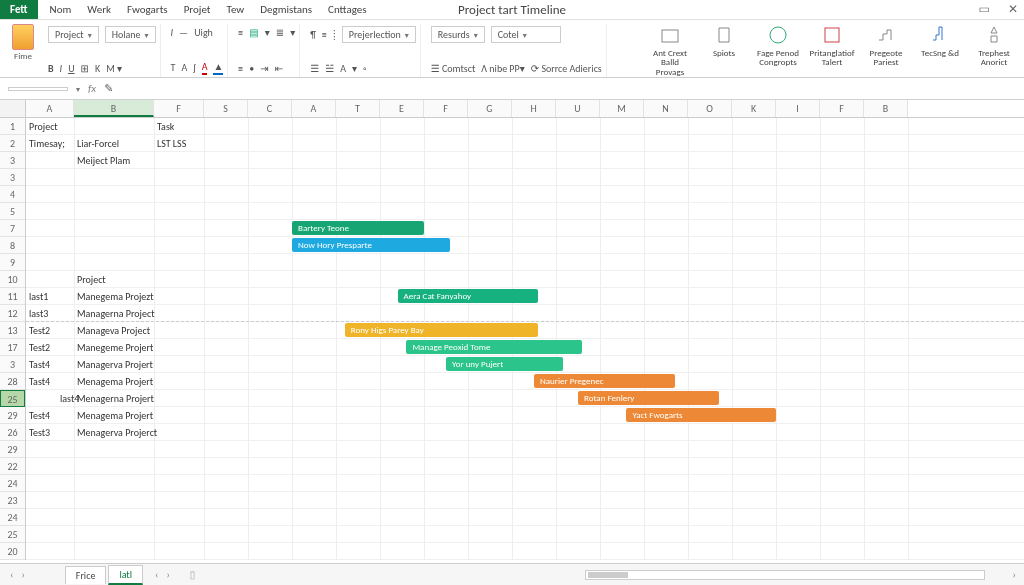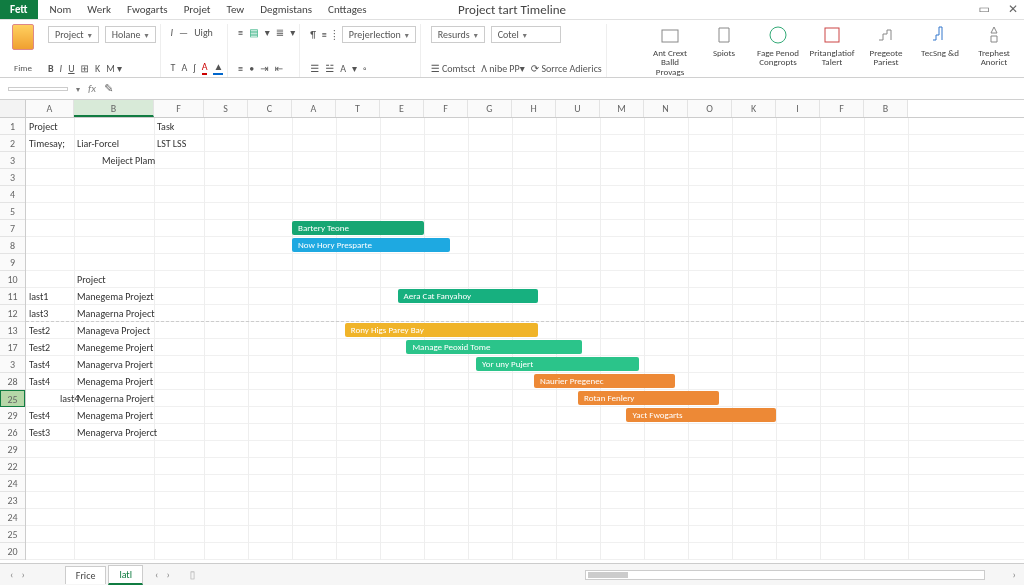--- a/index.html
+++ b/index.html
@@ -8,21 +8,21 @@
   
   .titlebar { height: 20px; display: flex; align-items: center; background: #fff; border-bottom: 1px solid #e0e0e0; }
   .app-btn { background: #107c41; color: #fff; font-weight: 600; padding: 3px 10px; font-size: 11px; }
   .menu { display: flex; gap: 16px; padding-left: 12px; color: #444; }
   .menu span { cursor: pointer; }
   .title-center { position: absolute; left: 50%; transform: translateX(-50%); font-size: 13px; color: #444; }
   .win-ctrls { position: absolute; right: 6px; top: 2px; display: flex; gap: 18px; color: #666; font-size: 12px; }
 
   
   .ribbon { height: 58px; border-bottom: 1px solid #d0d0d0; display: flex; align-items: stretch; padding: 4px 6px 0 6px; gap: 4px; background: #fff; }
-  .ribbon-left { display: flex; flex-direction: column; align-items: center; width: 34px; gap: 12px; }
+  .ribbon-left { display: flex; flex-direction: column; align-items: center; width: 34px; gap: 0; }
   .big-icon { width: 22px; height: 26px; background: linear-gradient(#ffd060,#f0a030); border: 1px solid #d88; border-radius: 2px; }
   .rib-label { font-size: 9px; color: #555; }
   .ribbon-groups { display: flex; flex: 1; gap: 6px; }
   .rg { display: flex; flex-direction: column; justify-content: space-between; padding: 2px 4px; border-right: 1px solid #eee; }
   .rg-row { display: flex; align-items: center; gap: 6px; font-size: 10px; color: #555; }
   .select { border: 1px solid #ccc; padding: 1px 6px; font-size: 10px; background: #fff; display: inline-flex; align-items: center; gap: 4px; }
   .chev { font-size: 8px; color: #777; }
 
   .rb-btn { display: flex; flex-direction: column; align-items: center; width: 48px; gap: 2px; font-size: 9px; color: #444; text-align: center; line-height: 1.05; }
   .rb-btn svg { width: 22px; height: 22px; }
@@ -296,21 +296,21 @@
           <div style="left: 750px;"></div>
           <div style="left: 794px;"></div>
           <div style="left: 838px;"></div>
           <div style="left: 882px;"></div>
         </div>
     <div class="cell" style="top: 0px; left: 0px; width: 78px;">Project</div>
         <div class="cell" style="top: 0px; left: 128px; width: 80px;">Task</div>
         <div class="cell" style="top: 17px; left: 0px; width: 78px;">Timesay;</div>
         <div class="cell" style="top: 17px; left: 48px; width: 110px;">Liar-Forcel</div>
         <div class="cell" style="top: 17px; left: 128px; width: 80px;">LST LSS</div>
-        <div class="cell" style="top: 34px; left: 48px; width: 110px; margin-left: 25px;">Meiject Plam</div>
+        <div class="cell" style="top: 34px; left: 48px; width: 110px;">Meiject Plam</div>
         <div class="cell" style="top: 153px; left: 48px; width: 110px;">Project</div>
         <div class="cell" style="top: 170px; left: 0px; width: 78px;">last1</div>
         <div class="cell" style="top: 170px; left: 48px; width: 110px;">Manegema Projezt</div>
         <div class="cell" style="top: 187px; left: 0px; width: 78px;">last3</div>
         <div class="cell" style="top: 187px; left: 48px; width: 110px;">Managerna Project</div>
         <div class="cell" style="top: 204px; left: 0px; width: 78px;">Test2</div>
         <div class="cell" style="top: 204px; left: 48px; width: 110px;">Manageva Project</div>
         <div class="cell" style="top: 221px; left: 0px; width: 78px;">Test2</div>
         <div class="cell" style="top: 221px; left: 48px; width: 110px;">Manegeme Projert</div>
         <div class="cell" style="top: 238px; left: 0px; width: 78px;">Tast4</div>
@@ -322,21 +322,21 @@
         <div class="cell" style="top: 289px; left: 0px; width: 78px;">Test4</div>
         <div class="cell" style="top: 289px; left: 48px; width: 110px;">Menagema Projert</div>
         <div class="cell" style="top: 306px; left: 0px; width: 78px;">Test3</div>
         <div class="cell" style="top: 306px; left: 48px; width: 110px;">Menagerva Projerct</div>
         <div class="dashline" style="top: 203px;"></div>
         <div class="bar" style="top: 103px; left: 266px; width: 132px; background: rgb(23, 166, 115);">Bartery Teone</div>
         <div class="bar" style="top: 120px; left: 266px; width: 158.4px; background: rgb(30, 169, 225);">Now Hory Presparte</div>
         <div class="bar" style="top: 171px; left: 371.6px; width: 140.8px; background: rgb(23, 176, 127);">Aera Cat Fanyahoy</div>
         <div class="bar" style="top: 205px; left: 318.8px; width: 193.6px; background: rgb(240, 180, 41);">Rony Higs Parey Bay</div>
         <div class="bar" style="top: 222px; left: 380.4px; width: 176px; background: rgb(43, 196, 138);">Manage Peoxid Tome</div>
-        <div class="bar" style="top: 239px; left: 450px; width: 163px; background: rgb(43, 196, 138);">Yor uny Pujert</div>
+        <div class="bar" style="top: 239px; left: 420px; width: 117px; background: rgb(43, 196, 138);">Yor uny Pujert</div>
         <div class="bar" style="top: 256px; left: 508px; width: 140.8px; background: rgb(237, 137, 54);">Naurier Pregenec</div>
         <div class="bar" style="top: 273px; left: 552px; width: 140.8px; background: rgb(237, 137, 54);">Rotan Fenlery</div>
         <div class="bar" style="top: 290px; left: 600.4px; width: 149.6px; background: rgb(237, 137, 54);">Yact Fwogarts</div>
       </div>
   </div>
 </div>
 
 <div class="sheetbar">
   <div class="nav-arrows">
     <span>‹</span>

